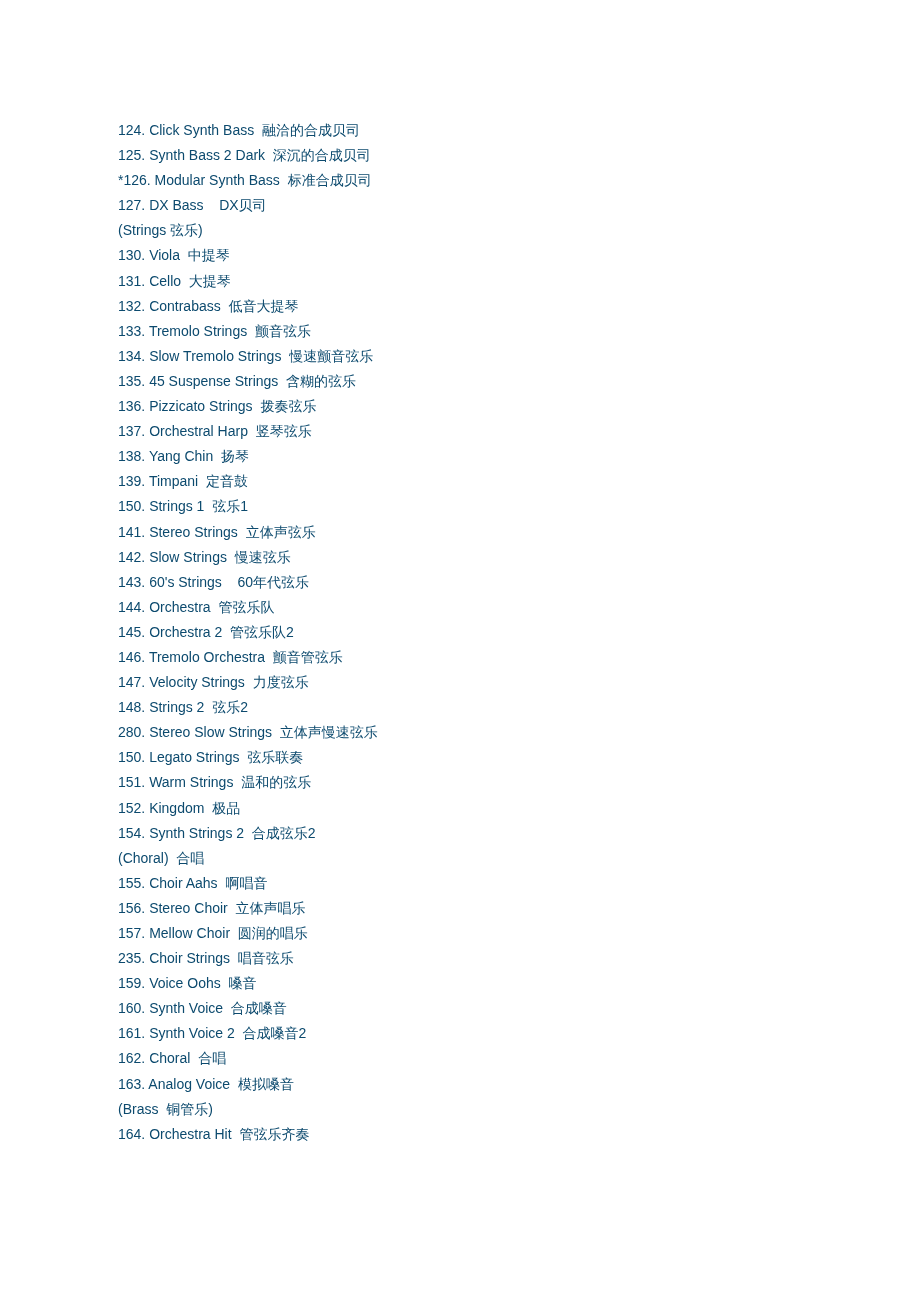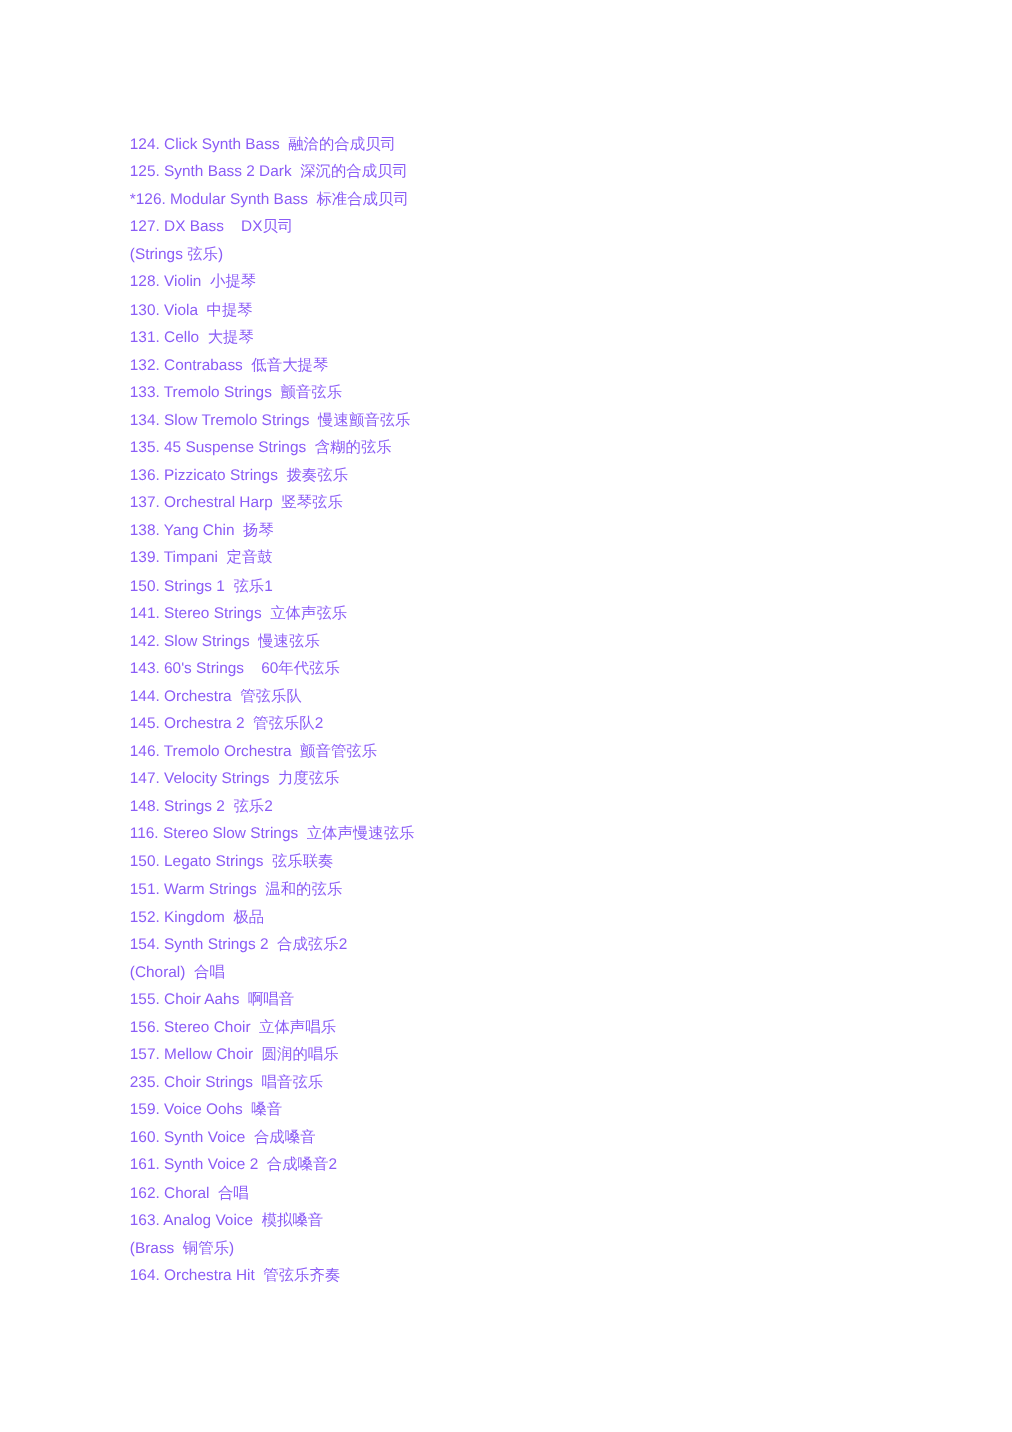--- a/index.html
+++ b/index.html
@@ -9,54 +9,53 @@
       font-family: Arial, "Microsoft YaHei", sans-serif;
       width: 920px;
     }
     .content {
       padding: 118px 0 0 118px;
       width: 700px;
     }
     .line {
       font-size: 14px;
       line-height: 25.1px;
-      color: #8b5cf6;
+      color: #0c4a6e;
       white-space: pre;
     }
   </style>
 </head>
 <body>
 
 <div class="content">
     <div class="line">124. Click Synth Bass  融洽的合成贝司</div>
     <div class="line">125. Synth Bass 2 Dark  深沉的合成贝司</div>
     <div class="line">*126. Modular Synth Bass  标准合成贝司</div>
     <div class="line">127. DX Bass    DX贝司</div>
     <div class="line">(Strings 弦乐)</div>
-    <div class="line">128. Violin  小提琴</div>
     <div class="line">130. Viola  中提琴</div>
     <div class="line">131. Cello  大提琴</div>
     <div class="line">132. Contrabass  低音大提琴</div>
     <div class="line">133. Tremolo Strings  颤音弦乐</div>
     <div class="line">134. Slow Tremolo Strings  慢速颤音弦乐</div>
     <div class="line">135. 45 Suspense Strings  含糊的弦乐</div>
     <div class="line">136. Pizzicato Strings  拨奏弦乐</div>
     <div class="line">137. Orchestral Harp  竖琴弦乐</div>
     <div class="line">138. Yang Chin  扬琴</div>
     <div class="line">139. Timpani  定音鼓</div>
     <div class="line">150. Strings 1  弦乐1</div>
     <div class="line">141. Stereo Strings  立体声弦乐</div>
     <div class="line">142. Slow Strings  慢速弦乐</div>
     <div class="line">143. 60's Strings    60年代弦乐</div>
     <div class="line">144. Orchestra  管弦乐队</div>
     <div class="line">145. Orchestra 2  管弦乐队2</div>
     <div class="line">146. Tremolo Orchestra  颤音管弦乐</div>
     <div class="line">147. Velocity Strings  力度弦乐</div>
     <div class="line">148. Strings 2  弦乐2</div>
-    <div class="line">116. Stereo Slow Strings  立体声慢速弦乐</div>
+    <div class="line">280. Stereo Slow Strings  立体声慢速弦乐</div>
     <div class="line">150. Legato Strings  弦乐联奏</div>
     <div class="line">151. Warm Strings  温和的弦乐</div>
     <div class="line">152. Kingdom  极品</div>
     <div class="line">154. Synth Strings 2  合成弦乐2</div>
     <div class="line">(Choral)  合唱</div>
     <div class="line">155. Choir Aahs  啊唱音</div>
     <div class="line">156. Stereo Choir  立体声唱乐</div>
     <div class="line">157. Mellow Choir  圆润的唱乐</div>
     <div class="line">235. Choir Strings  唱音弦乐</div>
     <div class="line">159. Voice Oohs  嗓音</div>

